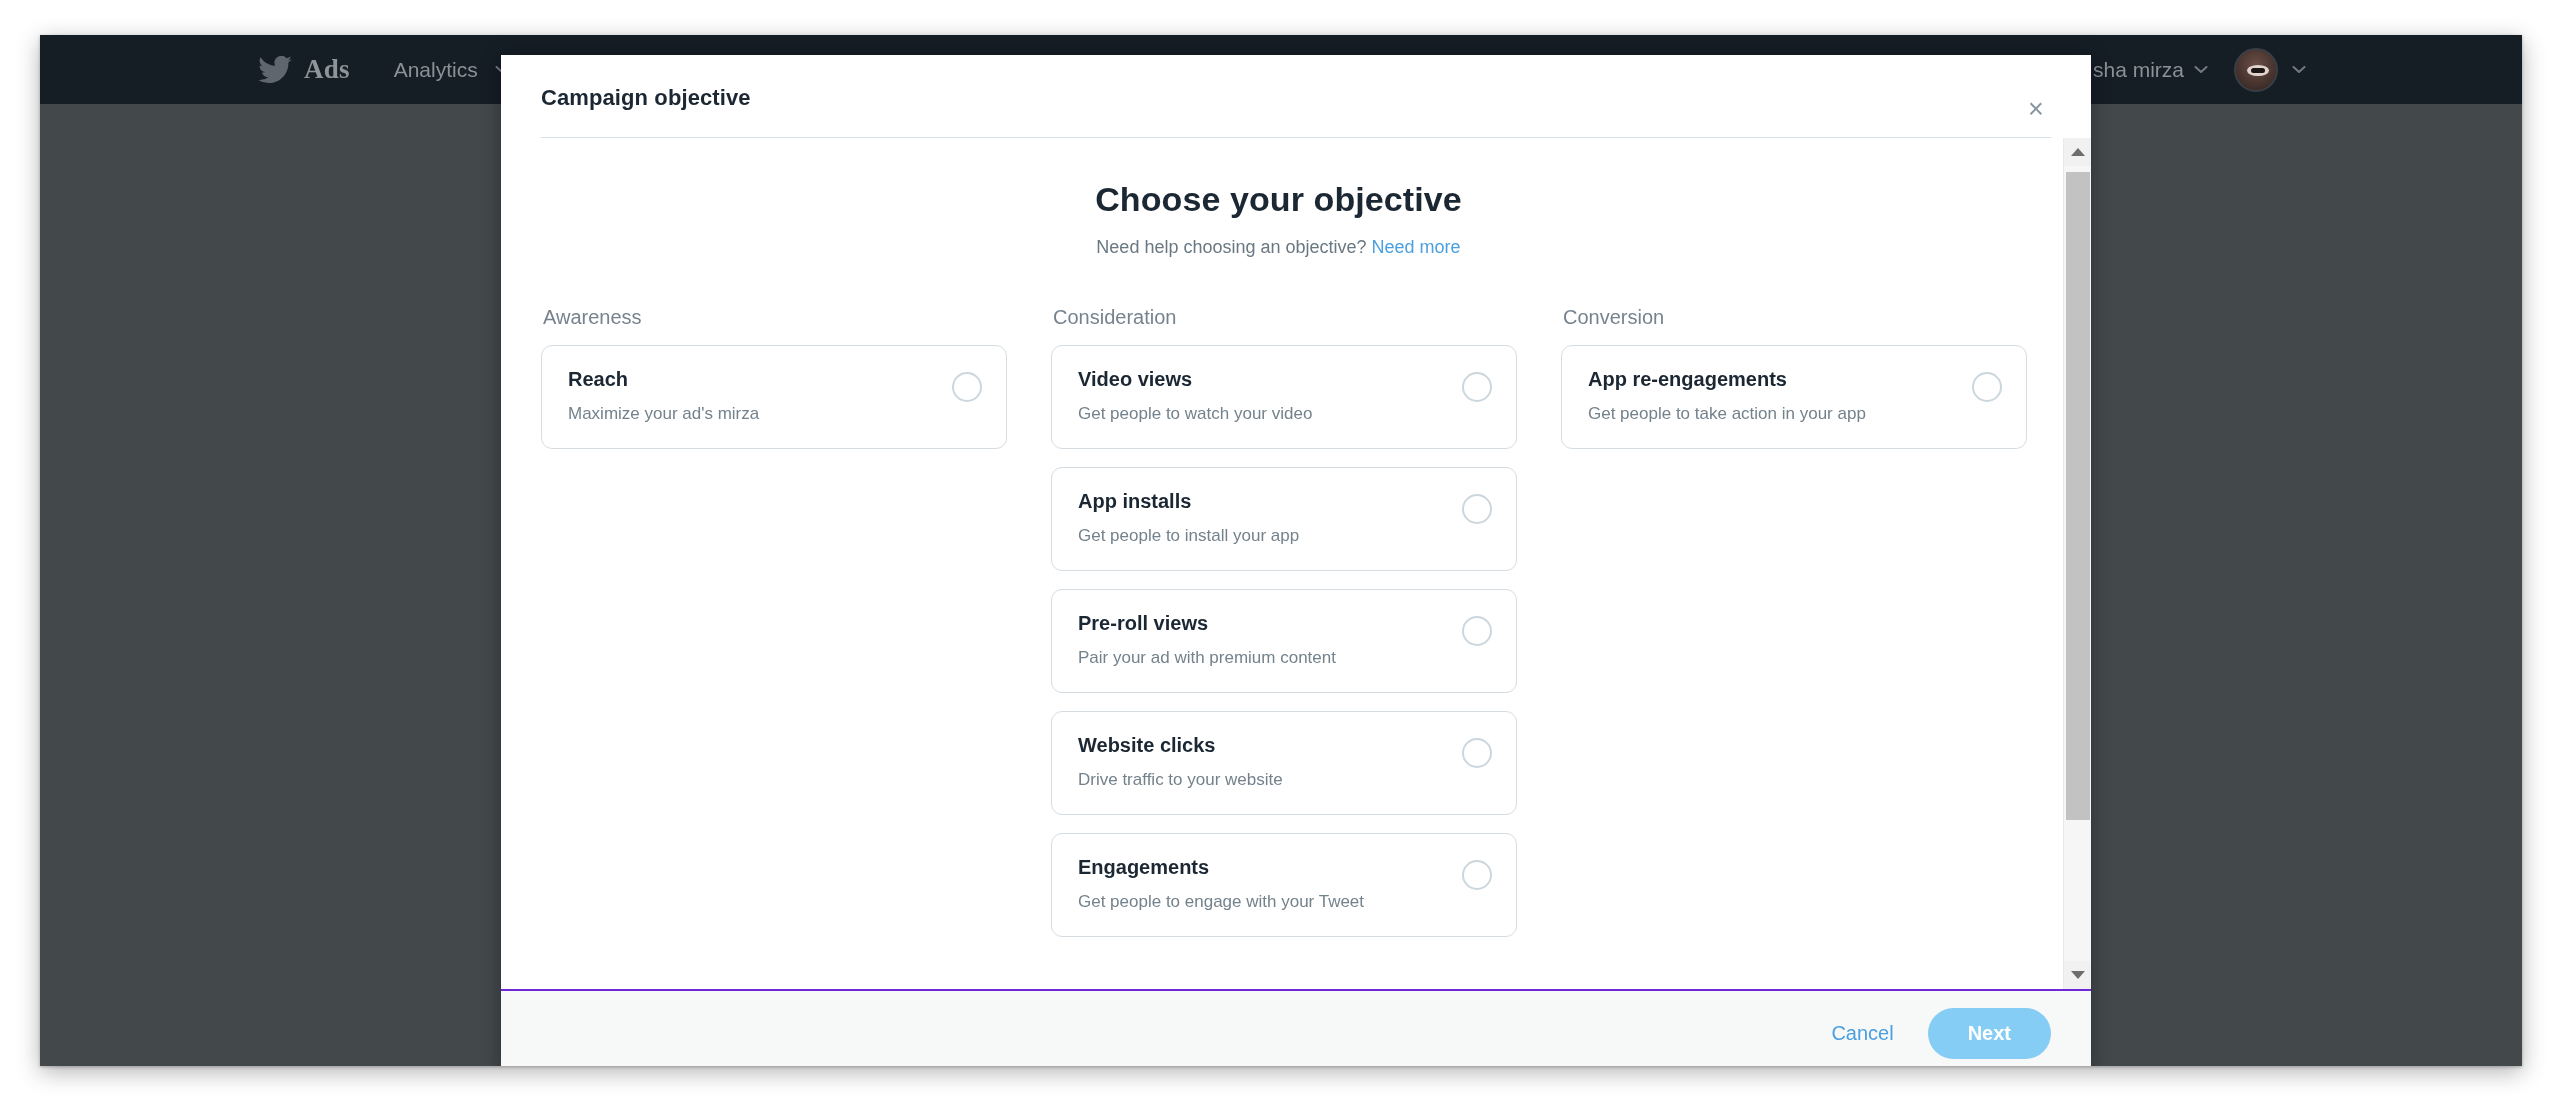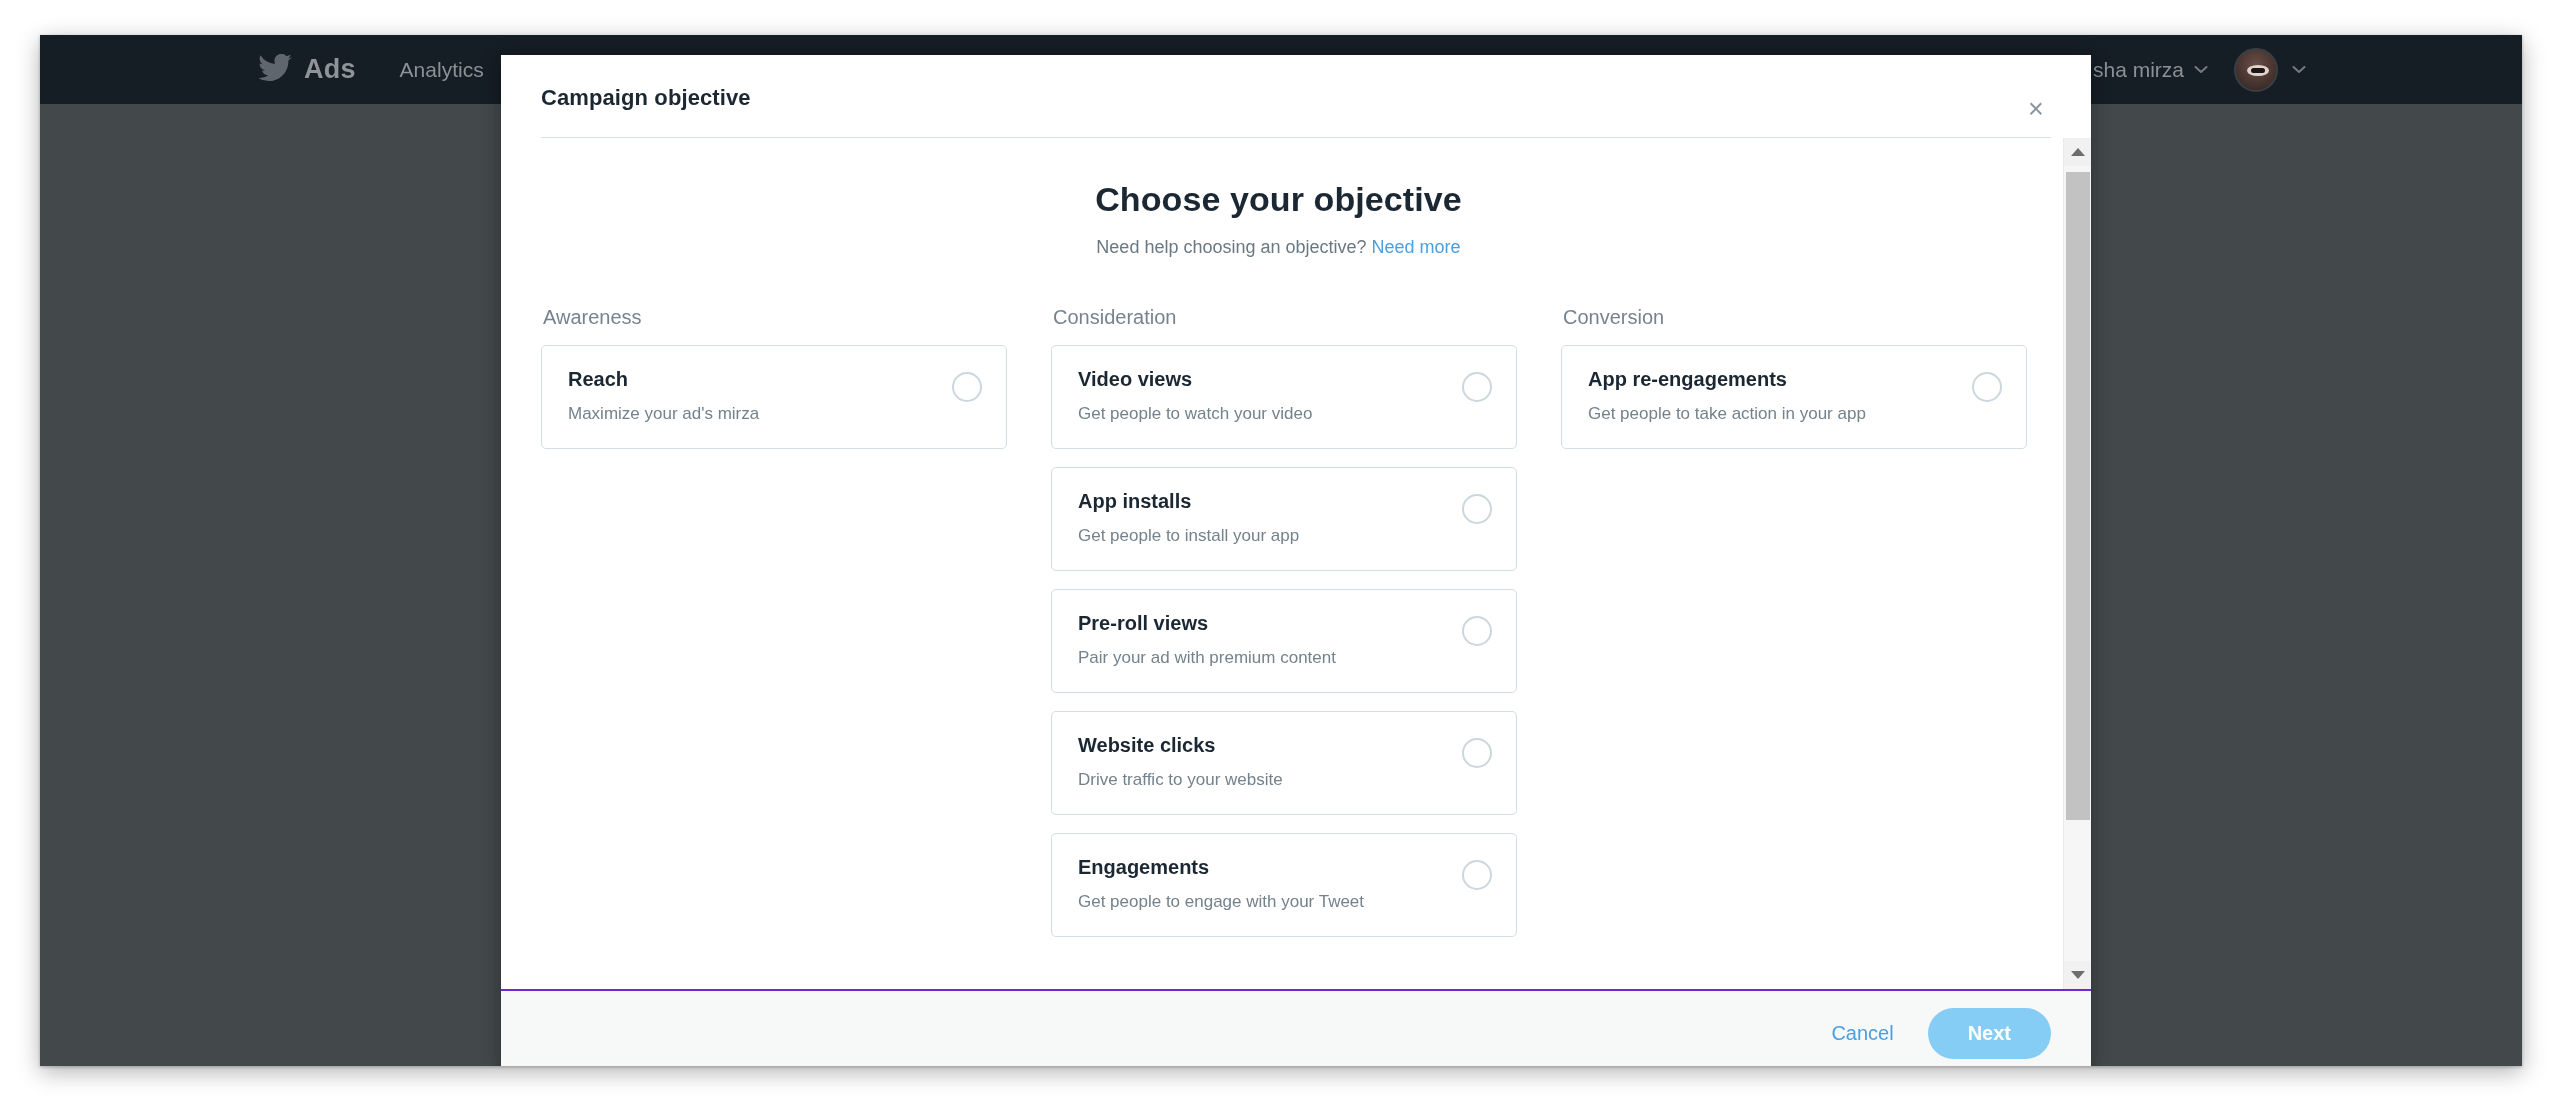--- a/index.html
+++ b/index.html
@@ -21,21 +21,21 @@
   }
 
   
   #top-nav {
     position: absolute; left: 0; top: 0;
     width: 100%; height: 69px;
     background: #151d25;
     display: flex; align-items: center;
   }
   .nav-left { display: flex; align-items: center; margin-left: 218px; }
-  #brand { display: flex; gap: 12px; }
+  #brand { display: flex; align-items: center; gap: 12px; font-family: Liberation Serif, serif; }
   #brand-bird { width: 34px; height: 28px; display: block; opacity: .62; }
   #brand-text {
     color: #8e9499; font-size: 27px; font-weight: bold;
     letter-spacing: .2px;
   }
   .nav-link {
     color: #8b9197; font-size: 21px; margin-left: 44px;
     display: flex; align-items: center; gap: 17px; cursor: pointer;
   }
   .caret { width: 14px; height: 9px; display: block; opacity: .8; }
@@ -127,21 +127,21 @@
   }
   .column { width: 510px; flex: 0 0 510px; }
   .column-title {
     font-size: 20px; color: #76838f; margin-bottom: 16px;
     padding-left: 2px;
   }
 
   .objective-card {
     position: relative;
     border: 1px solid #d6dde2;
-    border-radius: 5px;
+    border-radius: 11px;
     background: #fff;
     width: 466px;
     padding: 22px 26px 24px 26px;
     margin-bottom: 18px;
     cursor: pointer;
   }
   .objective-card .card-title {
     font-size: 20px; font-weight: bold; color: #1b2733;
     margin-bottom: 13px;
   }

